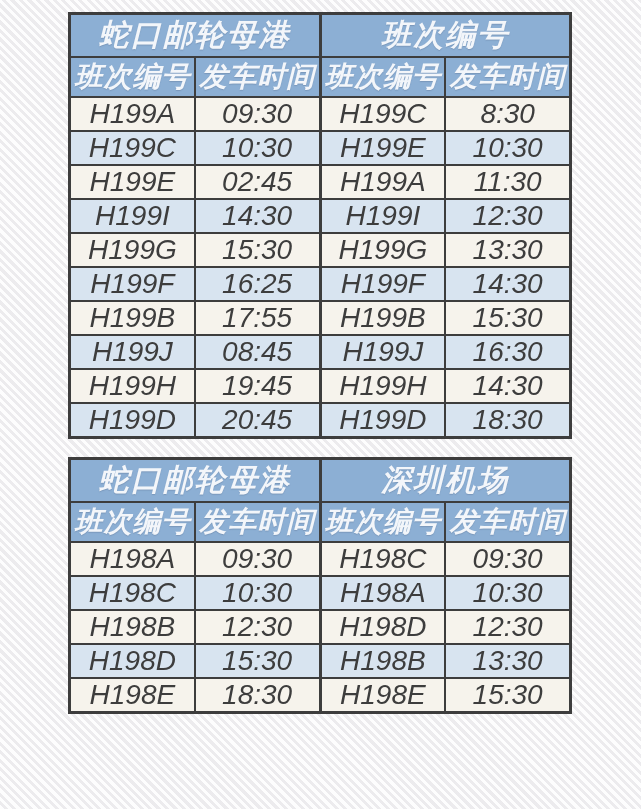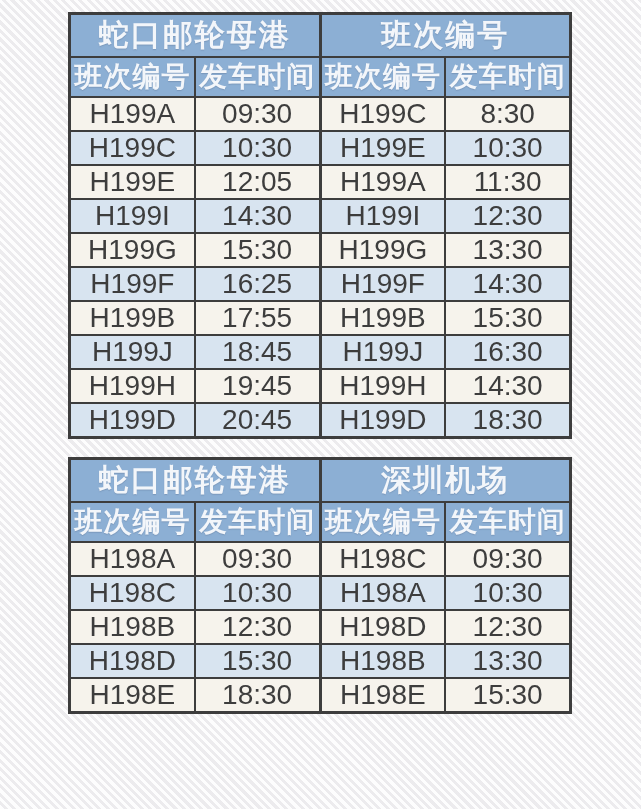--- a/index.html
+++ b/index.html
@@ -14,20 +14,21 @@
   body {
     background-color: #f4f3f5;
     background-image: repeating-linear-gradient(
       45deg,
       rgba(255,255,255,0.85) 0 3px,
       rgba(230,229,232,0.55) 3px 6px
     );
   }
   .page {
     padding: 12px 0 0 68px;
+    font-style: italic;
   }
   table.schedule {
     border-collapse: collapse;
     table-layout: fixed;
     width: 504px;
     border: 3px solid #3d3d3d;
   }
   table.schedule + table.schedule {
     margin-top: 18px;
   }
@@ -104,21 +105,21 @@
           <td>8:30</td>
         </tr>
         <tr>
           <td>H199C</td>
           <td>10:30</td>
           <td>H199E</td>
           <td>10:30</td>
         </tr>
         <tr>
           <td>H199E</td>
-          <td>12:05</td>
+          <td>02:45</td>
           <td>H199A</td>
           <td>11:30</td>
         </tr>
         <tr>
           <td>H199I</td>
           <td>14:30</td>
           <td>H199I</td>
           <td>12:30</td>
         </tr>
         <tr>
@@ -134,21 +135,21 @@
           <td>14:30</td>
         </tr>
         <tr>
           <td>H199B</td>
           <td>17:55</td>
           <td>H199B</td>
           <td>15:30</td>
         </tr>
         <tr>
           <td>H199J</td>
-          <td>18:45</td>
+          <td>08:45</td>
           <td>H199J</td>
           <td>16:30</td>
         </tr>
         <tr>
           <td>H199H</td>
           <td>19:45</td>
           <td>H199H</td>
           <td>14:30</td>
         </tr>
         <tr>

